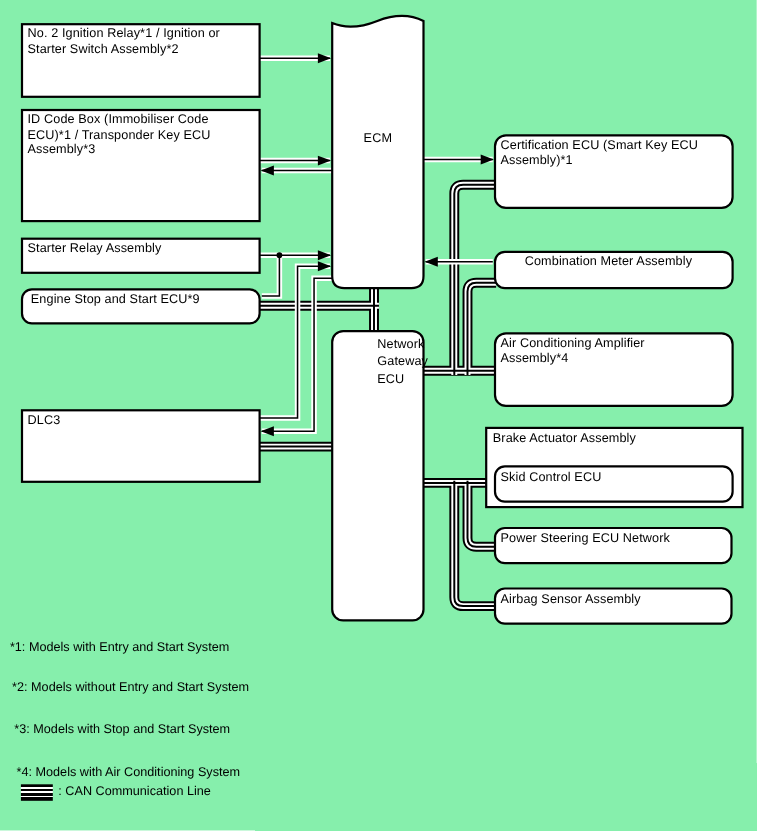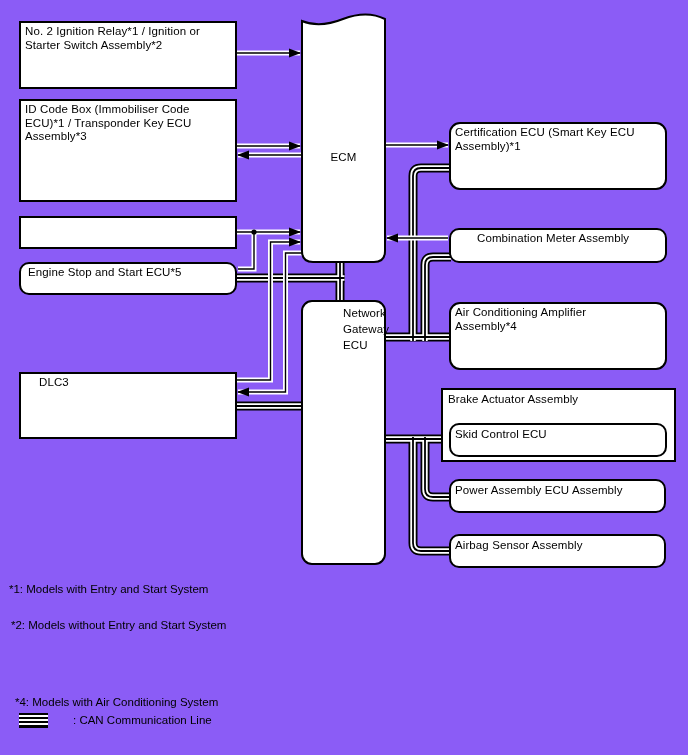--- a/index.html
+++ b/index.html
@@ -1,20 +1,20 @@
 <!DOCTYPE html>
 <html><head>
 <meta charset="utf-8">
 <style>
   html, body { margin: 0; padding: 0; background: #ffffff; }
   .stage {
     position: relative;
     width: 688px;
     height: 755px;
-    background: #8b5cf6;
+    background: #86efac;
     font-family: "Liberation Sans", "DejaVu Sans", sans-serif;
     color: #000;
     overflow: hidden;
   }
   svg.wires { position: absolute; left: 0; top: 0; }
   .lbl {
     position: absolute;
     font-size: 11.5px;
     line-height: 13.5px;
     color: #000;
@@ -29,21 +29,21 @@
     color: #000;
     white-space: nowrap;
     margin-top: 30px;
   }
   .legend-row {
     position: absolute;
     left: 19px;
     top: 713px;
     display: flex;
     align-items: center;
-    gap: 25px;
+    gap: 5px;
   }
   .can-symbol {
     width: 29px;
     height: 14.5px;
     background: linear-gradient(to bottom,
       #000 0px, #000 2.5px,
       #fff 2.5px, #fff 4px,
       #000 4px, #000 6.5px,
       #fff 6.5px, #fff 8px,
       #000 8px, #000 10.5px,
@@ -149,45 +149,47 @@
       <rect x="450" y="424" width="216" height="32" rx="9"></rect>
       <rect x="450" y="480" width="215" height="32" rx="9"></rect>
       <rect x="450" y="535" width="215" height="32" rx="9"></rect>
     </g>
   </svg>
 
   <div class="lbl" style="left:25px; top:25px; width:208px;">No. 2 Ignition Relay*1 / Ignition or Starter Switch Assembly*2</div>
 
   <div class="lbl" style="left:25px; top:103px; width:185px;">ID Code Box (Immobiliser Code ECU)*1 / Transponder Key ECU Assembly*3</div>
 
+  <div class="lbl" style="left:25px; top:220px; width:205px;">Starter Relay Assembly</div>
 
-  <div class="lbl" style="left:28px; top:266px; width:205px;">Engine Stop and Start ECU*5</div>
+  <div class="lbl" style="left:28px; top:266px; width:205px;">Engine Stop and Start ECU*9</div>
 
-  <div class="lbl" style="left:39px; top:376px; width:205px;">DLC3</div>
+  <div class="lbl" style="left:25px; top:376px; width:205px;">DLC3</div>
 
-  <div class="lbl center" style="left:302px; top:120px; width:83px;margin-top:31px;">ECM</div>
+  <div class="lbl center" style="left:302px; top:120px; width:83px;">ECM</div>
 
   <div class="lbl nge" style="left:309px; top:305px; width:68px;">Network Gateway ECU</div>
 
   <div class="lbl" style="left:455px; top:126px; width:205px;">Certification ECU (Smart Key ECU Assembly)*1</div>
 
   <div class="lbl" style="left:455px; top:232px; width:205px;margin-left:22px;">Combination Meter Assembly</div>
 
   <div class="lbl" style="left:455px; top:306px; width:160px;">Air Conditioning Amplifier Assembly*4</div>
 
   <div class="lbl" style="left:448px; top:393px; width:220px;">Brake Actuator Assembly</div>
 
   <div class="lbl" style="left:455px; top:428px; width:205px;">Skid Control ECU</div>
 
-  <div class="lbl" style="left:455px; top:484px; width:205px;">Power Assembly ECU Assembly</div>
+  <div class="lbl" style="left:455px; top:484px; width:205px;">Power Steering ECU Network</div>
 
   <div class="lbl" style="left:455px; top:539px; width:205px;">Airbag Sensor Assembly</div>
 
   <div class="footnote" style="left:9px;  top:553px;">*1: Models with Entry and Start System</div>
   <div class="footnote" style="left:11px; top:589px;">*2: Models without Entry and Start System</div>
+  <div class="footnote" style="left:13px; top:627px;">*3: Models with Stop and Start System</div>
   <div class="footnote" style="left:15px; top:666px;">*4: Models with Air Conditioning System</div>
 
   <div class="legend-row">
     <div class="can-symbol"></div>
     <div class="legend-text">: CAN Communication Line</div>
   </div>
 
 </div>
 
 </body></html>

